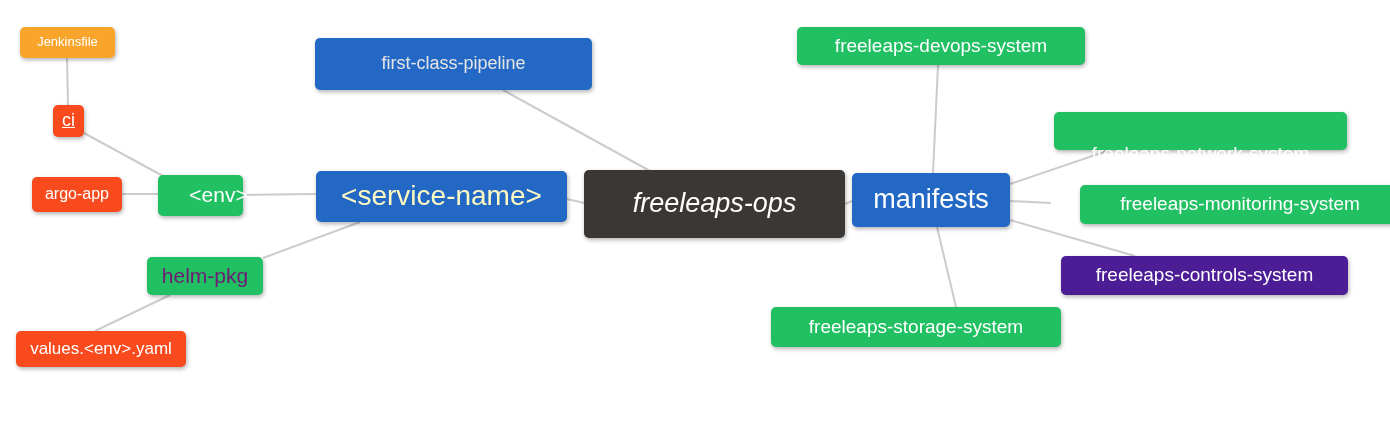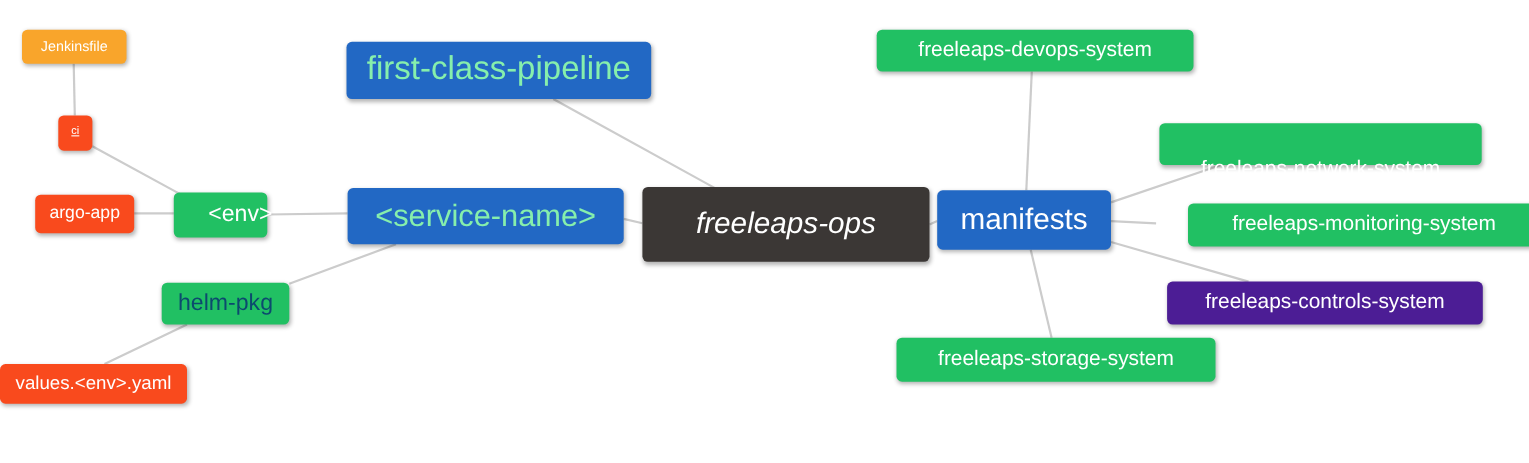--- a/index.html
+++ b/index.html
@@ -57,55 +57,55 @@
       <line x1="1010" y1="184" x2="1110" y2="150" stroke="#cccccc" stroke-width="2"></line>
       <line x1="1010" y1="201" x2="1051" y2="203" stroke="#cccccc" stroke-width="2"></line>
       <line x1="1010" y1="220" x2="1135" y2="256" stroke="#cccccc" stroke-width="2"></line>
       <line x1="937" y1="227" x2="956" y2="307" stroke="#cccccc" stroke-width="2"></line>
     </svg>
   <div id="nodes">
       <div class="node" style="left: 20px; top: 27px; width: 95px; height: 31px; background: rgb(249, 165, 43);">
         <span class="label" style="font-size: 13px; color: rgb(255, 255, 255);">Jenkinsfile</span>
       </div>
       <div class="node" style="left: 53px; top: 105px; width: 31px; height: 32px; background: rgb(249, 74, 29);">
-        <span class="label" style="font-size: 10px; color: rgb(255, 255, 255); text-decoration: underline;">ci</span>
+        <span class="label" style="font-size: 18px; color: rgb(255, 255, 255); text-decoration: underline;">ci</span>
       </div>
       <div class="node" style="left: 32px; top: 177px; width: 90px; height: 35px; background: rgb(249, 74, 29);">
         <span class="label" style="font-size: 16px; color: rgb(255, 255, 255);">argo-app</span>
       </div>
       <div class="node" style="left: 158px; top: 175px; width: 85px; height: 41px; background: rgb(33, 192, 99);">
         <span class="label" style="font-size: 21px; color: rgb(255, 255, 255); margin-left: 36px;">&lt;env&gt;</span>
       </div>
       <div class="node" style="left: 147px; top: 257px; width: 116px; height: 38px; background: rgb(33, 192, 99);">
-        <span class="label" style="font-size: 21px; color: #0c4a6e;">helm-pkg</span>
+        <span class="label" style="font-size: 21px; color: #701a75;">helm-pkg</span>
       </div>
-      <div class="node" style="left: 0; top: 331px; width: 170px; height: 36px; background: rgb(249, 74, 29);">
+      <div class="node" style="left: 16px; top: 331px; width: 170px; height: 36px; background: rgb(249, 74, 29);">
         <span class="label" style="font-size: 17px; color: rgb(255, 255, 255);">values.&lt;env&gt;.yaml</span>
       </div>
       <div class="node" style="left: 315px; top: 38px; width: 277px; height: 52px; background: rgb(34, 104, 196);">
-        <span class="label" style="font-size: 30px; color: #86efac;">first-class-pipeline</span>
+        <span class="label" style="font-size: 18px; color: #e5e5e5;">first-class-pipeline</span>
       </div>
       <div class="node" style="left: 316px; top: 171px; width: 251px; height: 51px; background: rgb(34, 104, 196);">
-        <span class="label" style="font-size: 28px; color: #86efac;">&lt;service-name&gt;</span>
+        <span class="label" style="font-size: 28px; color: #fef9c3;">&lt;service-name&gt;</span>
       </div>
       <div class="node" style="left: 584px; top: 170px; width: 261px; height: 68px; background: rgb(59, 55, 53);">
         <span class="label" style="font-size: 27px; color: rgb(255, 255, 255); font-style: italic;">freeleaps-ops</span>
       </div>
       <div class="node" style="left: 852px; top: 173px; width: 158px; height: 54px; background: rgb(34, 104, 196);">
         <span class="label" style="font-size: 27px; color: rgb(255, 255, 255);">manifests</span>
       </div>
       <div class="node" style="left: 797px; top: 27px; width: 288px; height: 38px; background: rgb(33, 192, 99);">
         <span class="label" style="font-size: 19px; color: rgb(255, 255, 255);">freeleaps-devops-system</span>
       </div>
       <div class="node" style="left: 1054px; top: 112px; width: 293px; height: 38px; background: rgb(33, 192, 99);">
         <span class="label" style="font-size: 19px; color: rgb(255, 255, 255); margin-top: 47px;">freeleaps-network-system</span>
       </div>
       <div class="node" style="left: 1080px; top: 185px; width: 320px; height: 39px; background: rgb(33, 192, 99);">
         <span class="label" style="font-size: 19px; color: rgb(255, 255, 255);">freeleaps-monitoring-system</span>
       </div>
       <div class="node" style="left: 1061px; top: 256px; width: 287px; height: 39px; background: #4c1d95;">
         <span class="label" style="font-size: 19px; color: rgb(255, 255, 255);">freeleaps-controls-system</span>
       </div>
-      <div class="node" style="left: 815px; top: 307px; width: 290px; height: 40px; background: rgb(33, 192, 99);">
+      <div class="node" style="left: 771px; top: 307px; width: 290px; height: 40px; background: rgb(33, 192, 99);">
         <span class="label" style="font-size: 19px; color: rgb(255, 255, 255);">freeleaps-storage-system</span>
       </div>
     </div>
 </div>
 
 </body></html>

